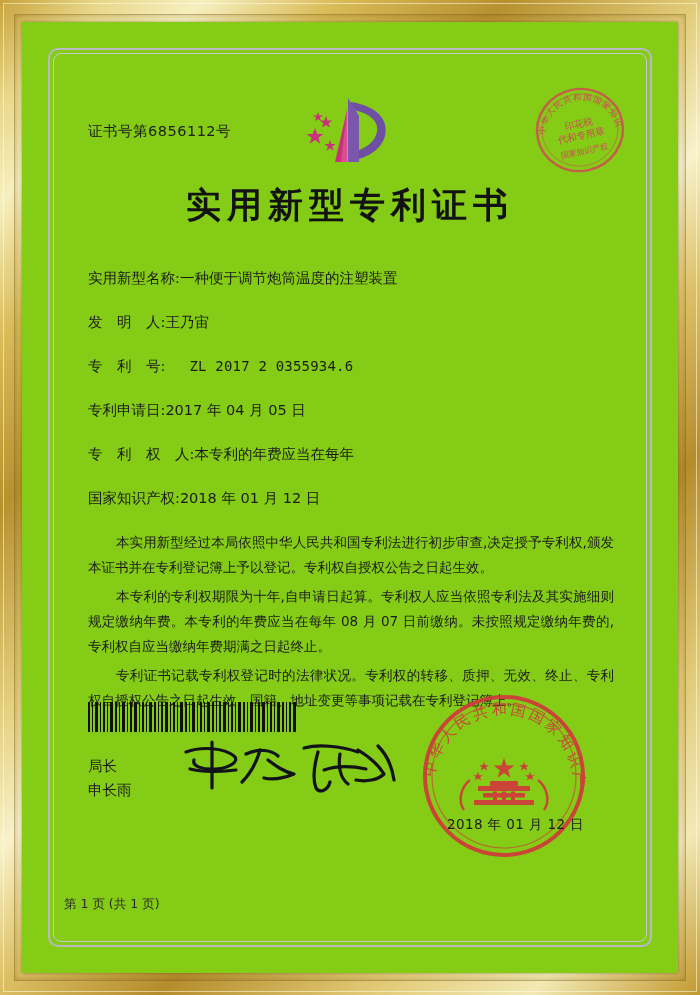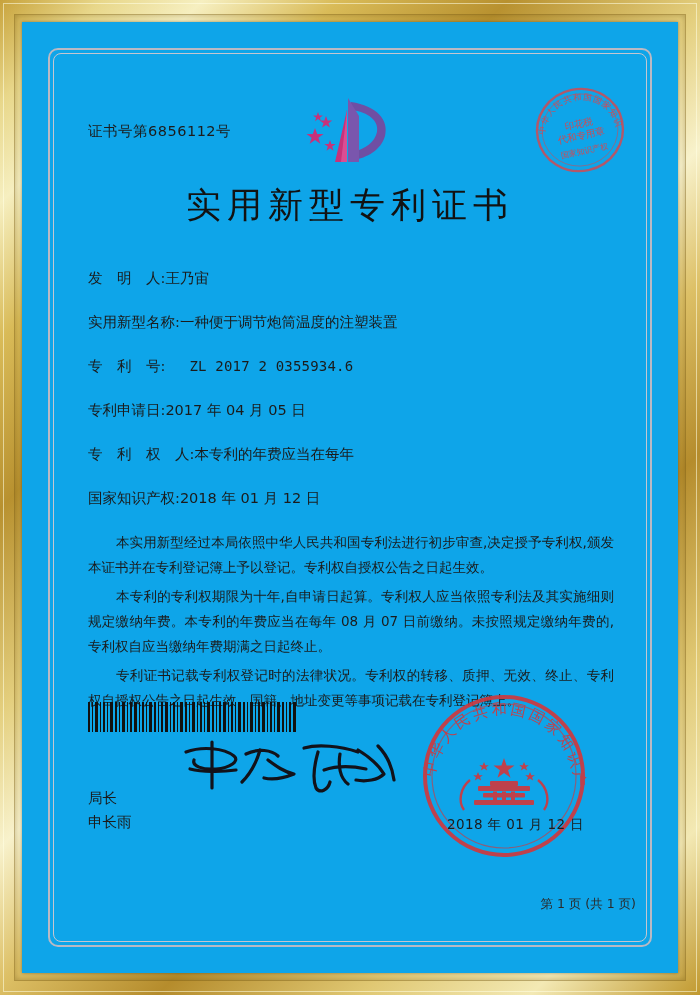--- a/index.html
+++ b/index.html
@@ -43,21 +43,21 @@
     border: 1px solid rgba(255,255,230,0.55);
     pointer-events: none;
   }
 
   
   .paper {
     position: absolute;
     left: 22px; top: 22px;
     width: 656px;
     height: 951px;
-    background: #0ea5e9;
+    background: #84cc16;
     box-sizing: border-box;
     box-shadow: 0 0 3px rgba(0,0,0,0.35);
     overflow: hidden;
   }
   .paper-border-outer {
     position: absolute;
     left: 26px; top: 26px;
     right: 26px; bottom: 26px;
     border: 2px solid #b9b9c4;
     border-radius: 10px;
@@ -105,21 +105,21 @@
     height: 96px;
   }
 
   
   .title {
     position: absolute;
     left: 0; right: 0;
     top: 118px;
     text-align: center;
     font-size: 35px;
-    font-weight: normal;
+    font-weight: bold;
     letter-spacing: 6px;
     color: #121212;
     font-family: "DejaVu Sans", "Liberation Sans", sans-serif;
   }
 
   
   .fields {
     position: absolute;
     left: 24px;
     top: 205px;
@@ -170,21 +170,20 @@
   }
 
   
   .sig-labels {
     position: absolute;
     left: 24px;
     top: 690px;
     font-size: 14.5px;
     line-height: 24px;
     color: #1b1b1b;
-    margin-top: 32px;
   }
   .handwriting {
     position: absolute;
     left: 108px;
     top: 672px;
     width: 240px;
     height: 62px;
   }
 
   
@@ -202,21 +201,21 @@
     font-size: 13.5px;
     color: #1b1b1b;
     letter-spacing: 0.4px;
   }
 
   
   .footer {
     position: absolute;
     left: 0; right: 0;
     bottom: 18px;
-    text-align: right;
+    text-align: left;
     font-size: 12.5px;
     color: #2a2a2a;
   }
 </style>
 </head>
 <body>
 
 <div class="frame">
   <div class="frame-outer-bevel"></div>
   <div class="frame-inner-bevel"></div>
@@ -263,24 +262,24 @@
           <text x="48" y="57" text-anchor="middle" font-size="9.5" fill="#cf4a54" font-family="DejaVu Sans, sans-serif">代和专用章</text>
           <text x="48" y="72" text-anchor="middle" font-size="8" fill="#cf4a54" font-family="DejaVu Sans, sans-serif">国家知识产权</text>
         </g>
       </svg>
     </div>
 
     <div class="title">实用新型专利证书</div>
 
     <div class="fields">
       <div class="field">
+        <span class="lbl">实用新型名称:</span><span class="val">一种便于调节炮筒温度的注塑装置</span>
+      </div>
+      <div class="field">
         <span class="lbl">发　明　人:</span><span class="val">王乃宙</span>
-      </div>
-      <div class="field">
-        <span class="lbl">实用新型名称:</span><span class="val">一种便于调节炮筒温度的注塑装置</span>
       </div>
       <div class="field">
         <span class="lbl">专　利　号:</span><span class="val mono-val">ZL 2017 2 0355934.6</span>
       </div>
       <div class="field">
         <span class="lbl">专利申请日:</span><span class="val">2017 年 04 月 05 日</span>
       </div>
       <div class="field">
         <span class="lbl">专　利　权　人:</span><span class="val">本专利的年费应当在每年</span>
       </div>

